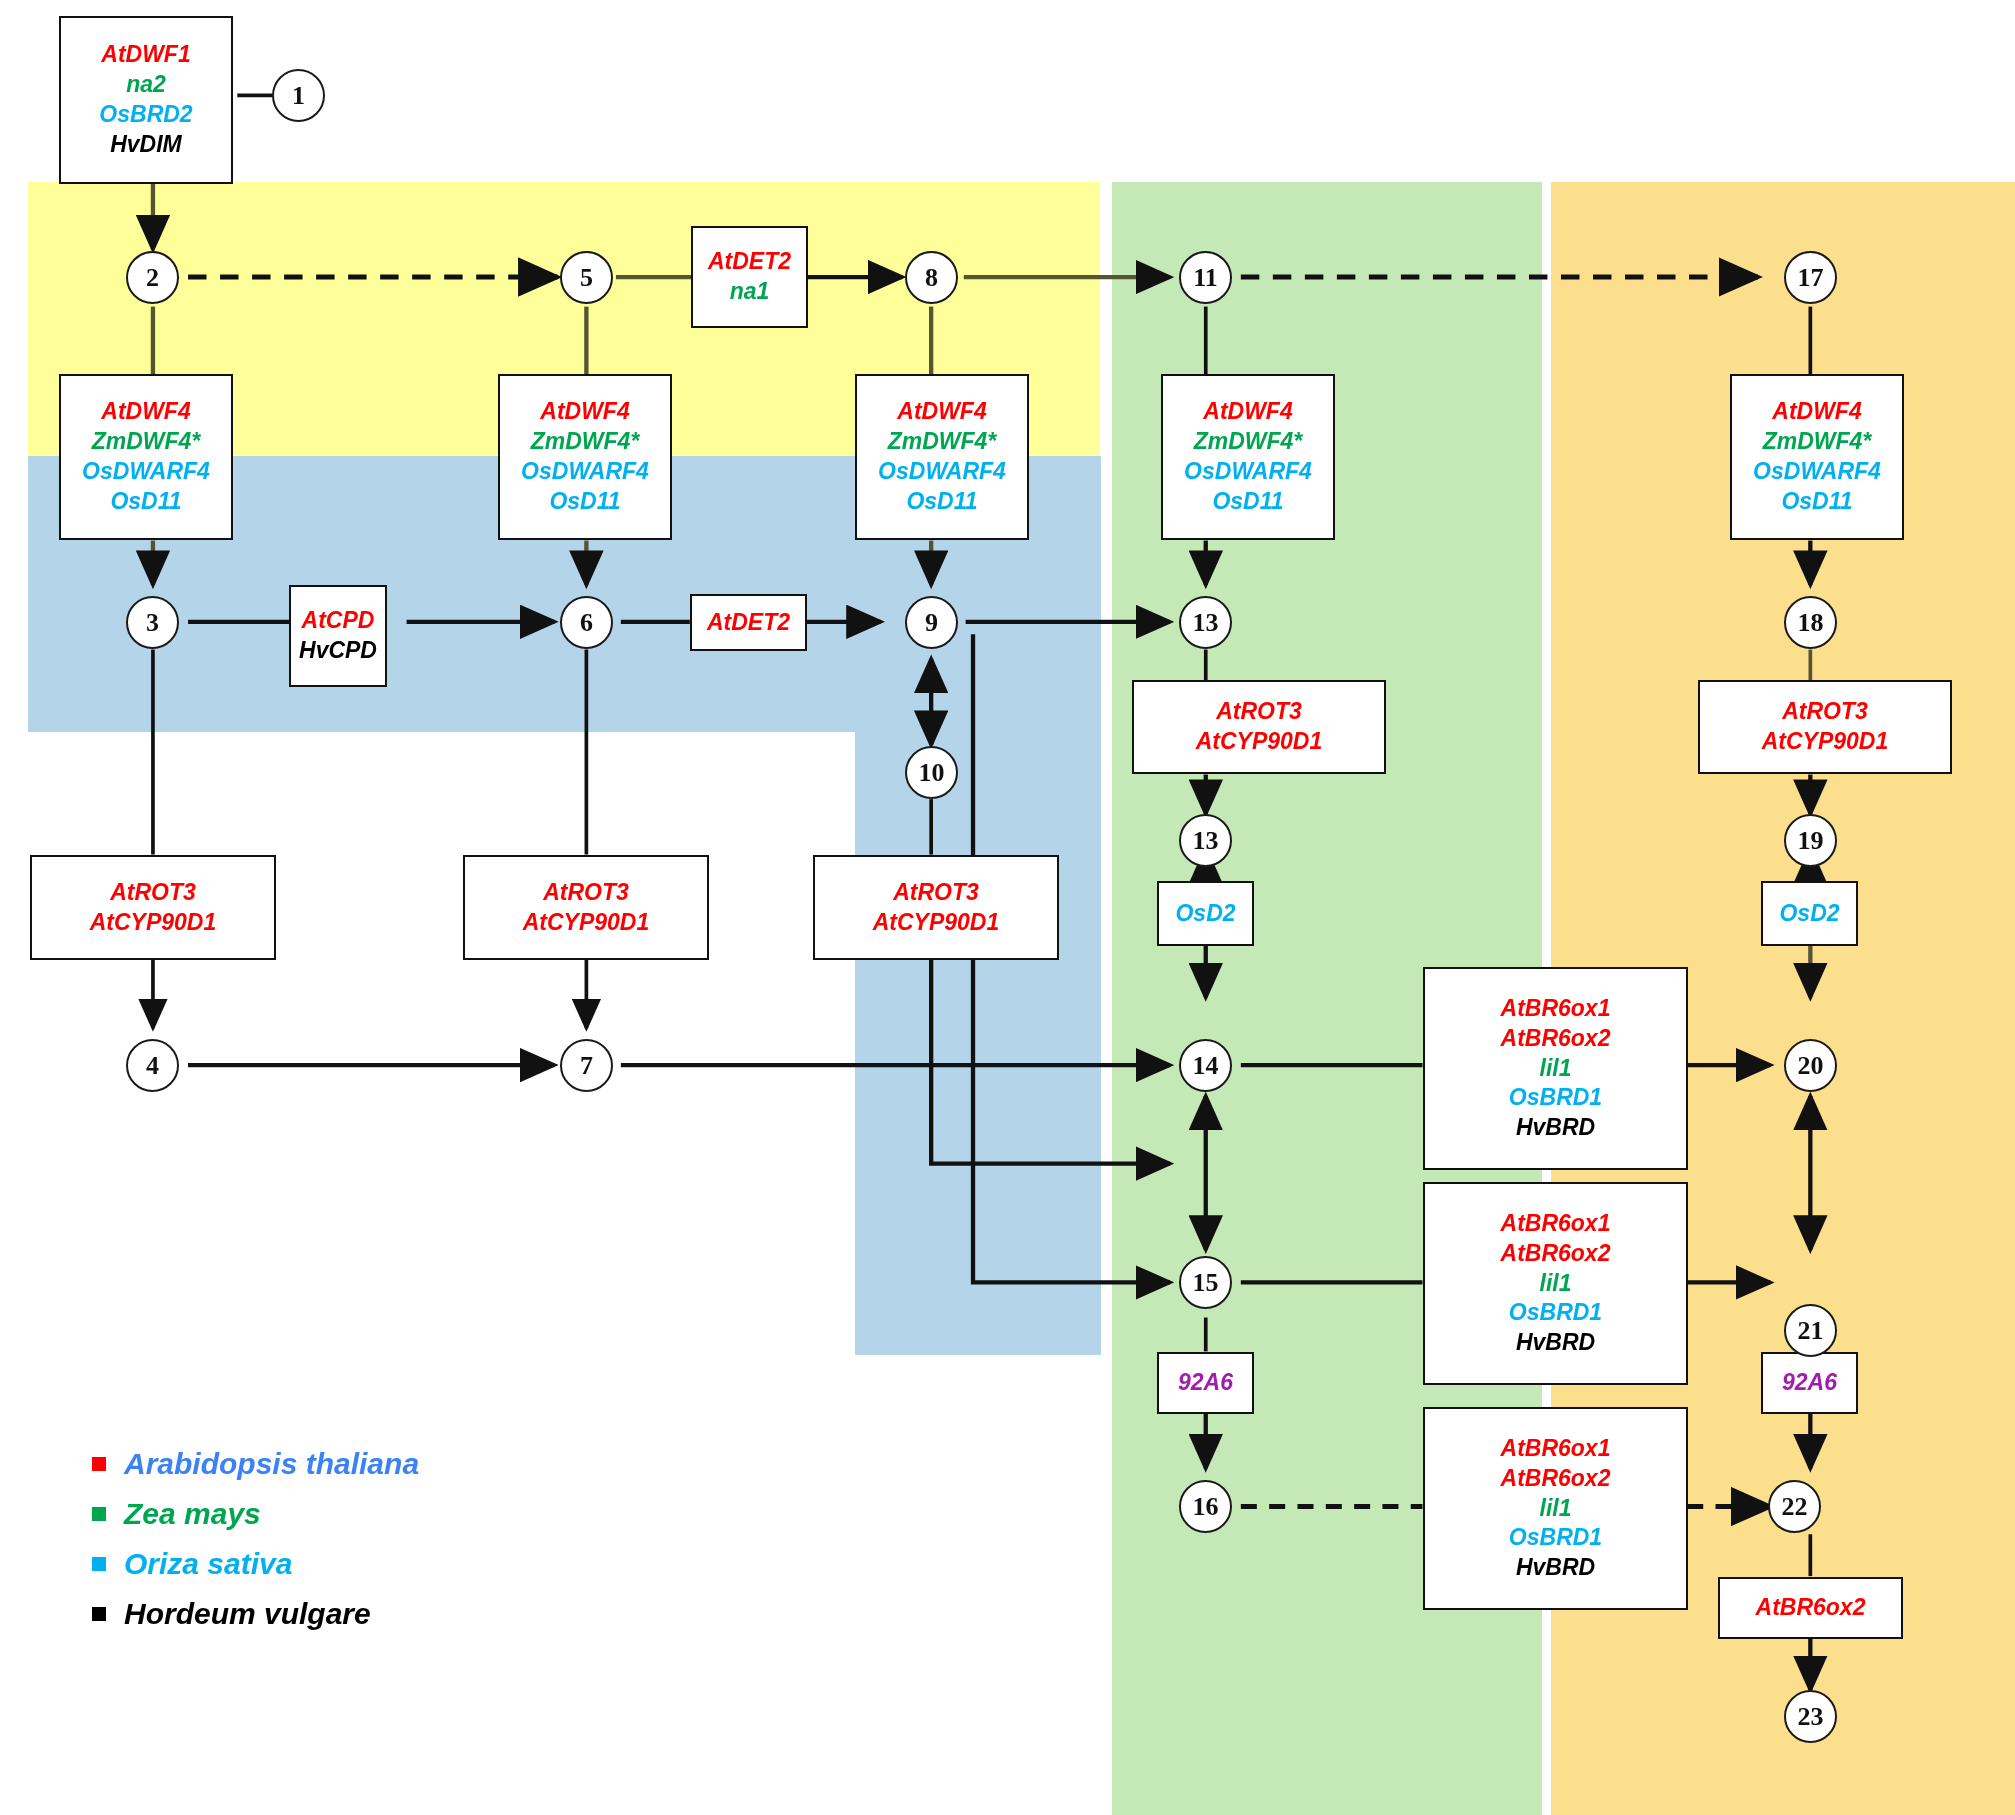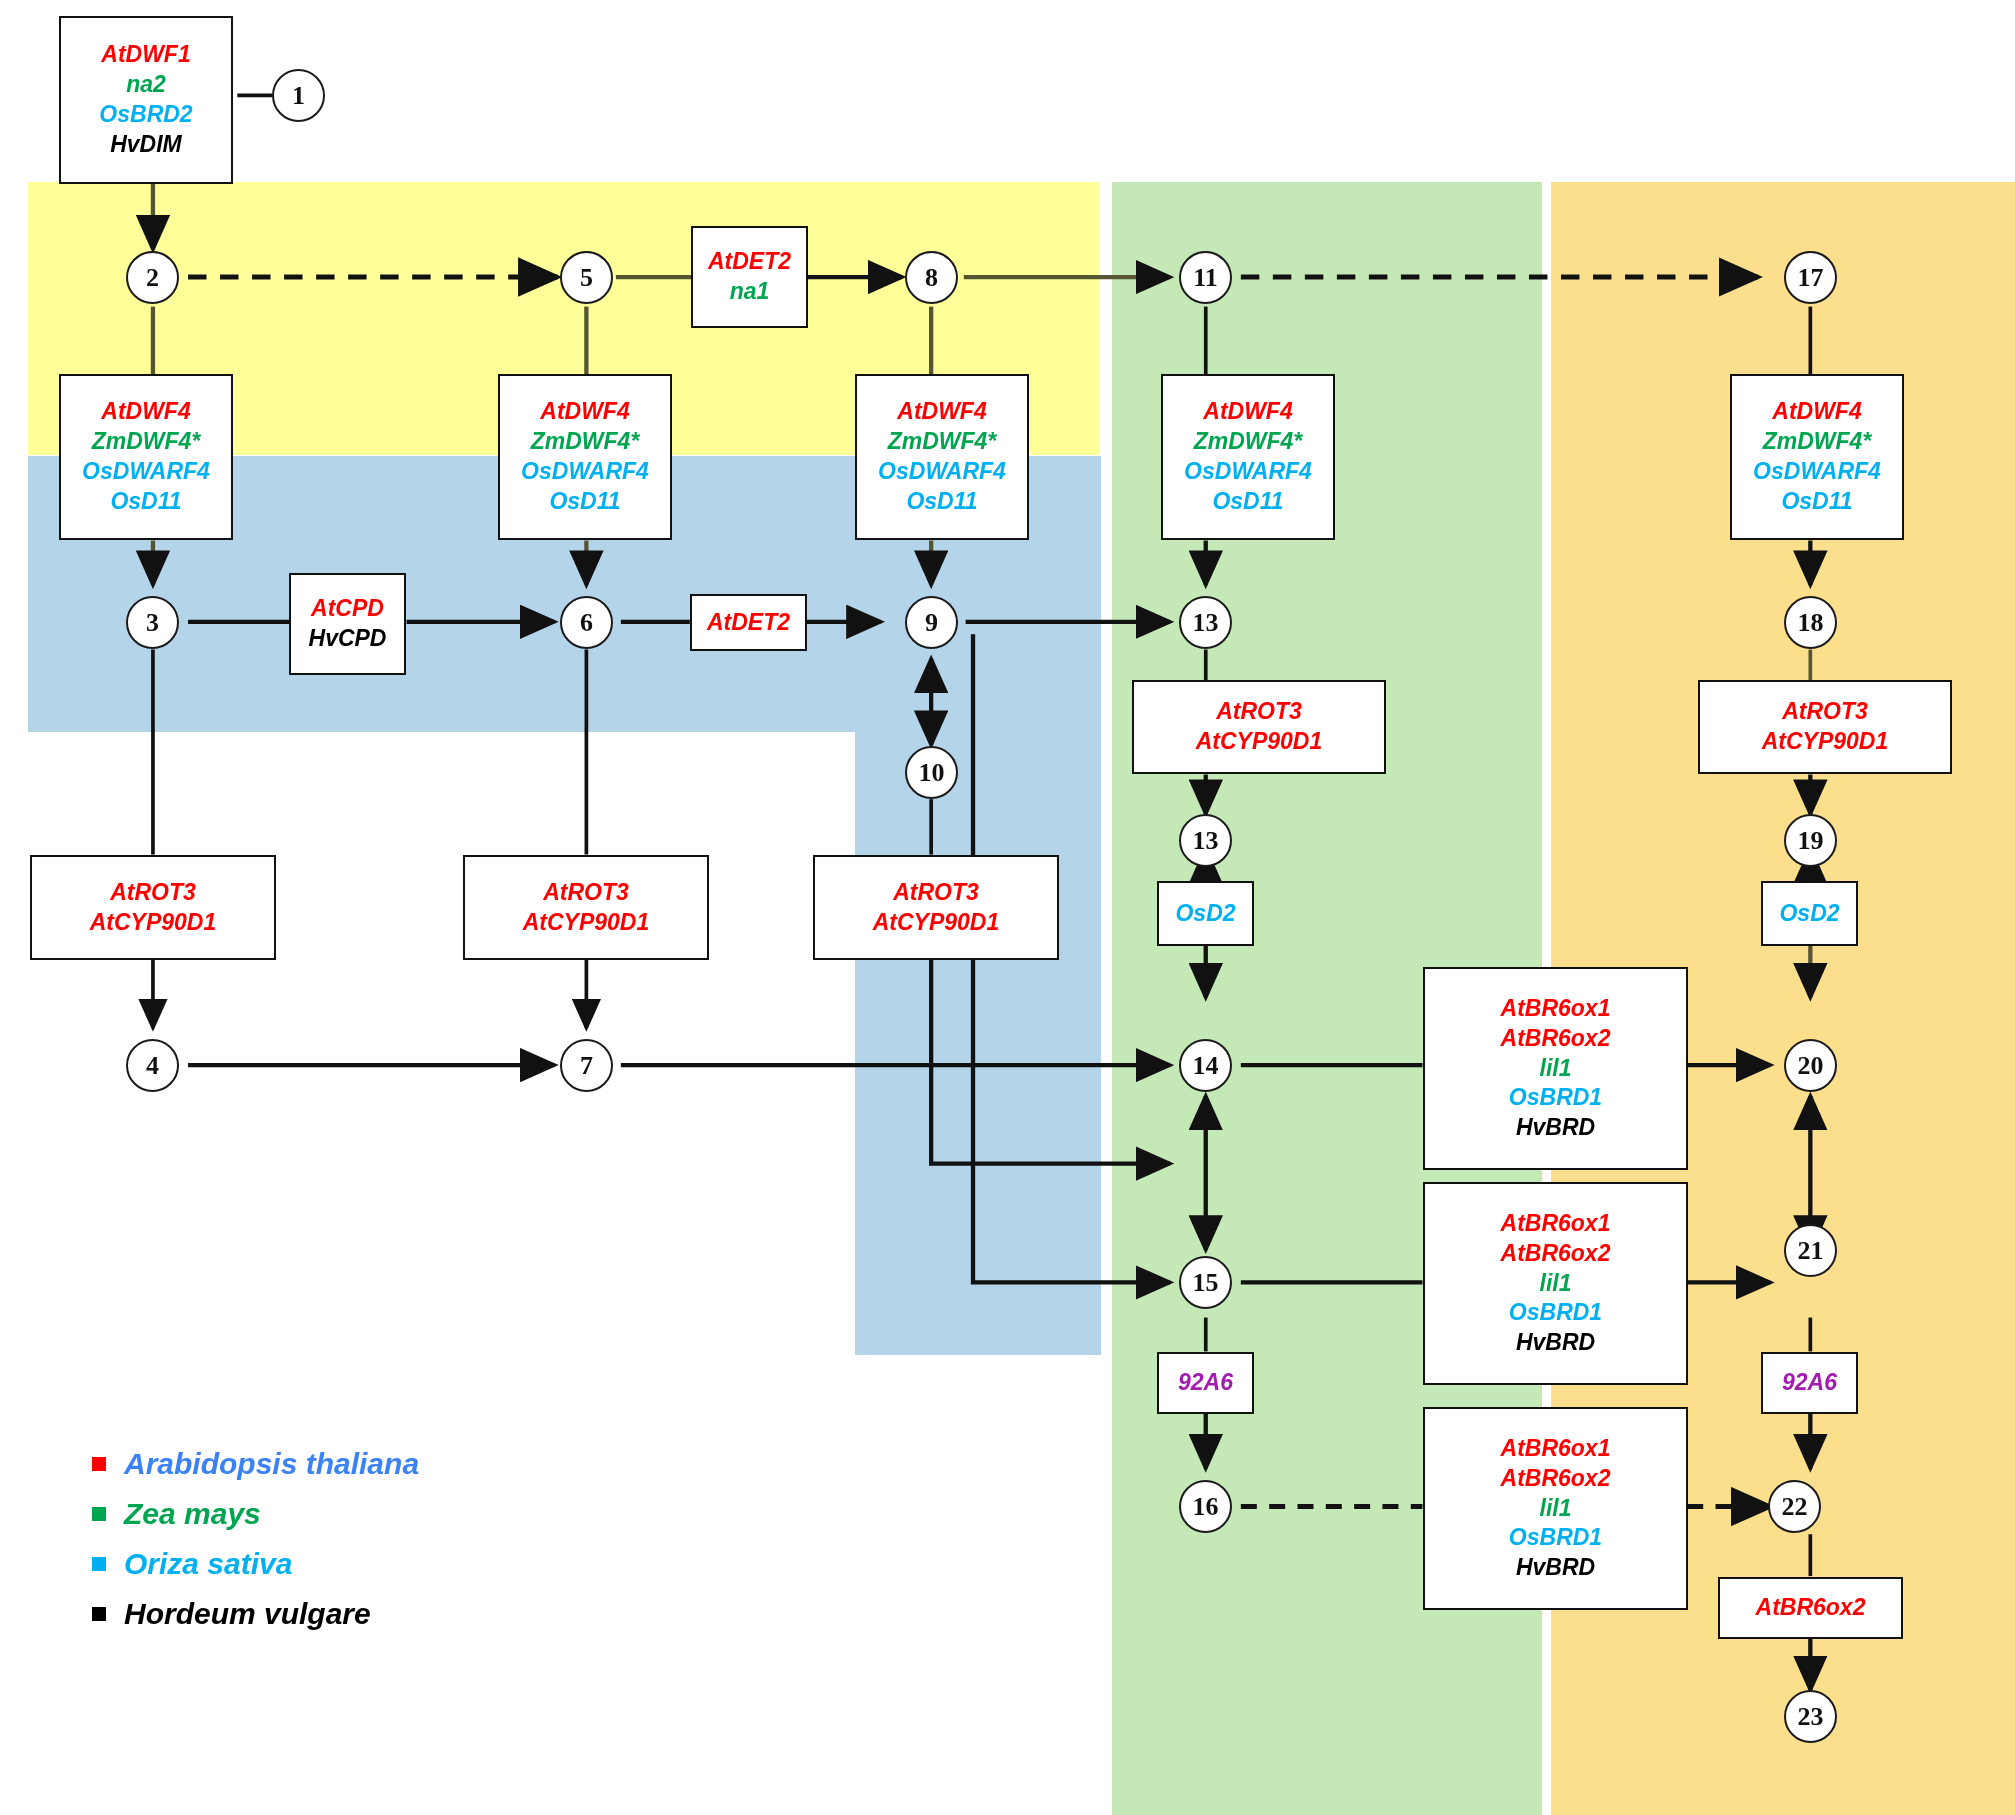--- a/index.html
+++ b/index.html
@@ -210,21 +210,21 @@
     <span class="zm">ZmDWF4*</span>
     <span class="os">OsDWARF4</span>
     <span class="os">OsD11</span>
   </div>
 
   <div class="gbox" style="left:691px;top:226px;width:117px;height:102px;">
     <span class="at">AtDET2</span>
     <span class="zm">na1</span>
   </div>
 
-  <div class="gbox" style="left:289px;top:573px;width:117px;height:102px;">
+  <div class="gbox" style="left:289px;top:585px;width:98px;height:102px;">
     <span class="at">AtCPD</span>
     <span class="hv">HvCPD</span>
   </div>
 
   <div class="gbox" style="left:690px;top:594px;width:117px;height:57px;">
     <span class="at">AtDET2</span>
   </div>
 
   <div class="gbox" style="left:30px;top:855px;width:246px;height:105px;">
     <span class="at">AtROT3</span>
@@ -308,21 +308,21 @@
   <div class="node" style="left:1179px;top:251px;">11</div>
   <div class="node" style="left:1179px;top:596px;">13</div>
   <div class="node" style="left:1179px;top:814px;">13</div>
   <div class="node" style="left:1179px;top:1039px;">14</div>
   <div class="node" style="left:1179px;top:1256px;">15</div>
   <div class="node" style="left:1179px;top:1480px;">16</div>
   <div class="node" style="left:1784px;top:251px;text-align:right;">17</div>
   <div class="node" style="left:1784px;top:596px;">18</div>
   <div class="node" style="left:1784px;top:814px;">19</div>
   <div class="node" style="left:1784px;top:1039px;">20</div>
-  <div class="node" style="left:1784px;top:1224px;">21</div>
+  <div class="node" style="left:1784px;top:1304px;">21</div>
   <div class="node" style="left:1768px;top:1480px;">22</div>
   <div class="node" style="left:1784px;top:1690px;">23</div>
 
   <div id="legend">
     <div class="leg-row">
       <span class="leg-sq" style="background:#ff0000;"></span>
       <span class="leg-txt" style="color:#3b82f6;">Arabidopsis thaliana</span>
     </div>
     <div class="leg-row">
       <span class="leg-sq" style="background:#00a550;"></span>

